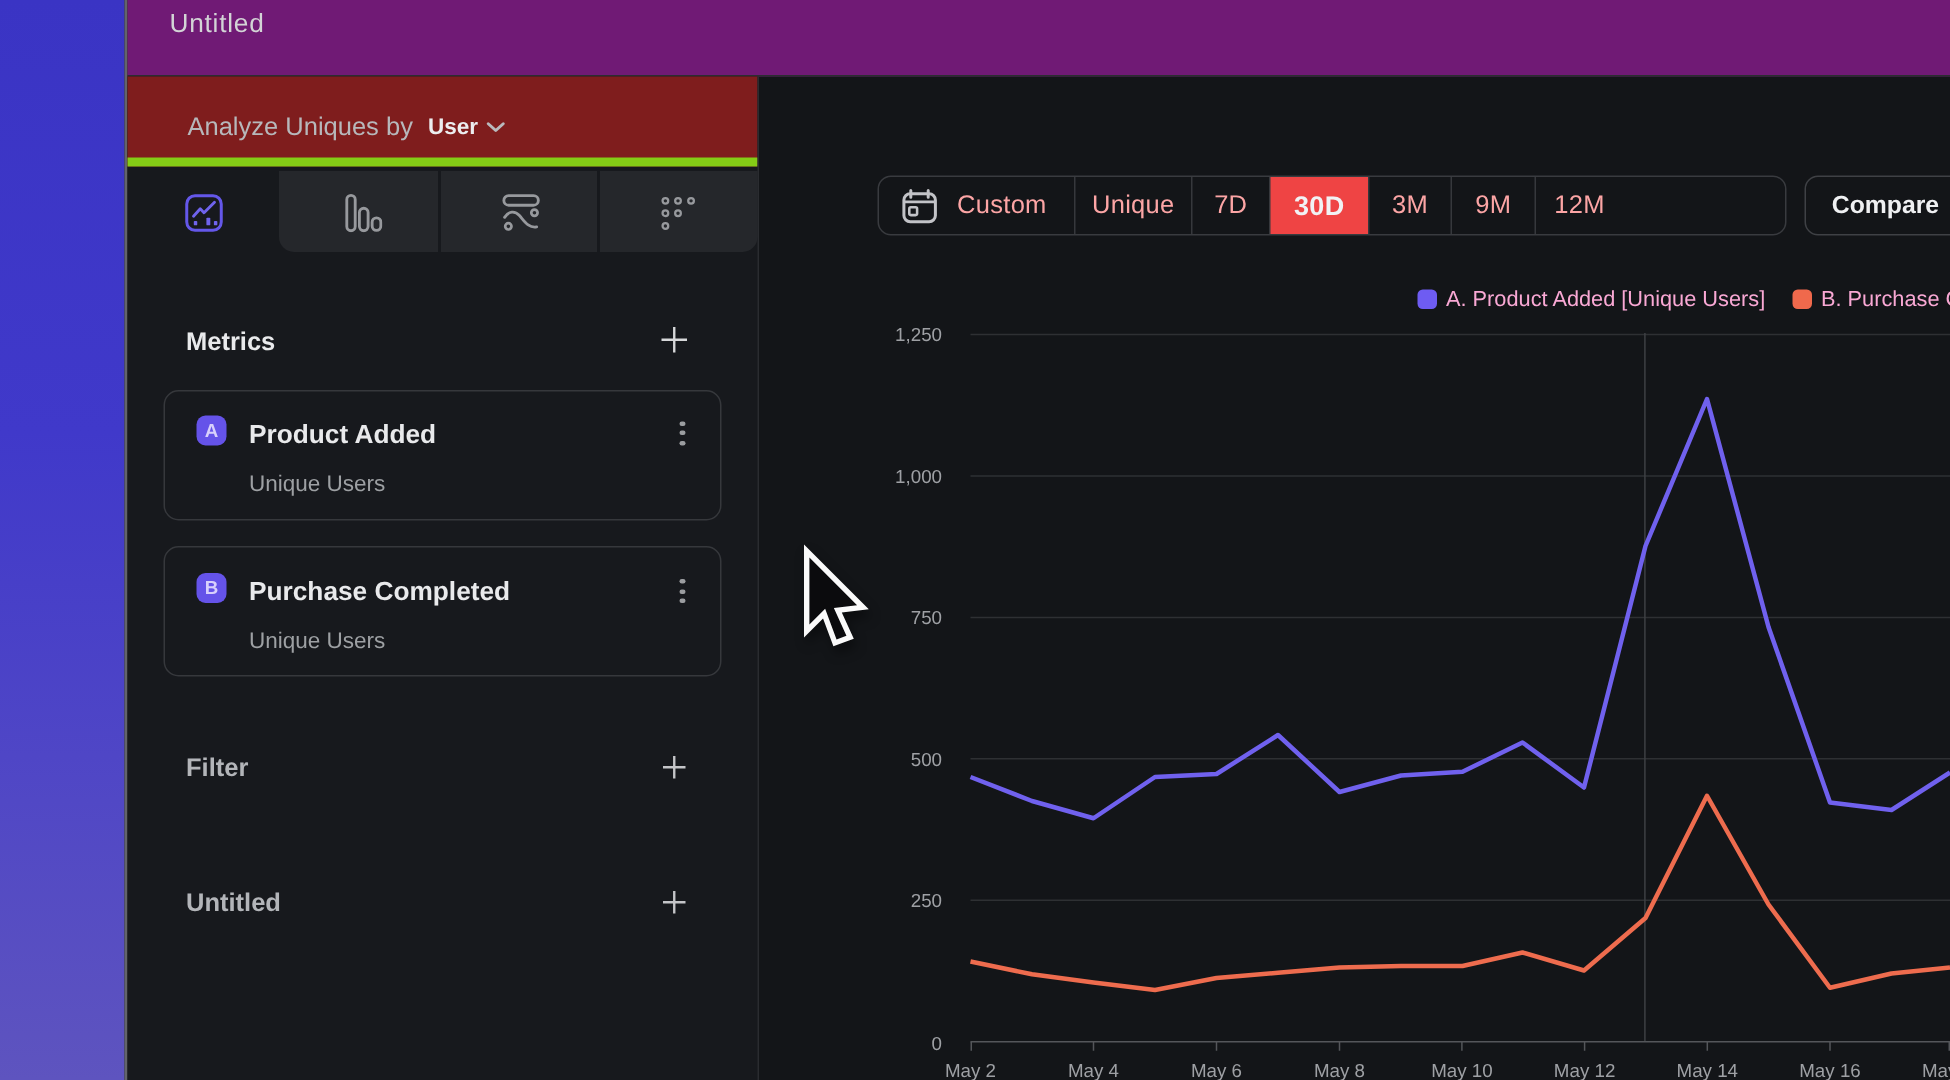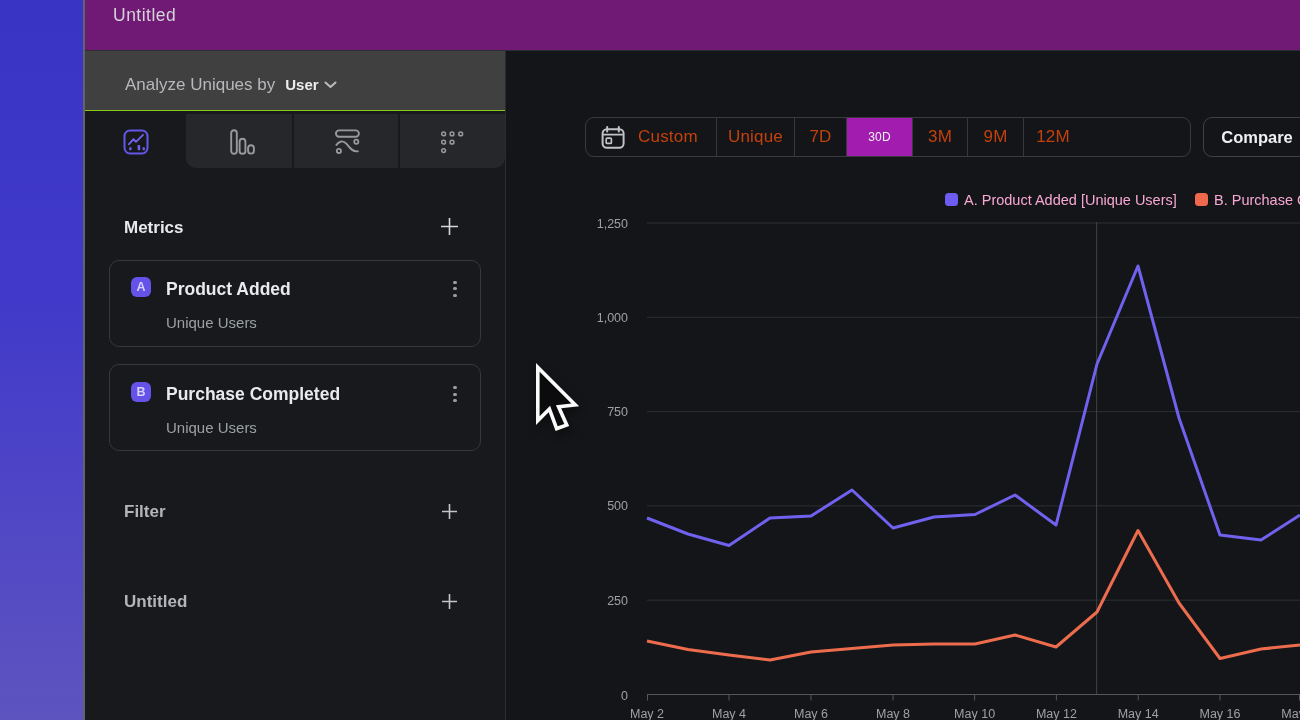--- a/index.html
+++ b/index.html
@@ -14,21 +14,21 @@
 
   
   .topbar { position:absolute; left:85px; top:0; width:1215px; height:51px;
     background:#701a75; border-bottom:1px solid #2b2d31; }
   .topbar .title { position:absolute; left:28px; top:4px; line-height:20px;
     font-size:17.5px; letter-spacing:0.5px; color:#d3d4d6; top:5px; }
 
   
   .panel { position:absolute; left:85px; top:51px; width:420px; height:669px; background:#17191d; }
   .arow { position:absolute; left:0; top:0; width:420px; height:60px;
-    background:#404040; border-bottom:1px solid #84cc16; }
+    background:#7f1d1d; border-bottom:6px solid #84cc16; }
   .arow .inner { position:absolute; left:40px; top:4px; height:59px; display:flex; align-items:center; }
   .arow .t1 { font-size:17px; color:#b7b8bb; }
   .arow .t2 { font-size:15px; font-weight:600; color:#ecedef; margin-left:10px; }
   .arow svg { margin-left:5px; }
 
   .tabblock { position:absolute; left:101px; top:63px; width:319px; height:54px;
     background:#25272b; border-radius:0 0 10px 10px; }
   .tabsep { position:absolute; top:63px; width:2px; height:54px; background:#17191d; }
 
   .shead { position:absolute; left:39px; font-size:17px; font-weight:700; }
@@ -43,23 +43,23 @@
   .csub { position:absolute; left:56px; font-size:15px; color:#9da0a3; }
   .kebab { position:absolute; left:342px; width:6px; }
   .kebab span { display:block; width:3.3px; height:3.3px; border-radius:50%; background:#9b9da0; margin:0 auto 3.3px; }
 
   
   .divider-v { position:absolute; left:505px; top:51px; width:1px; height:669px; background:#2a2c30; }
 
   .seggroup { position:absolute; left:585px; top:117px; width:606px; height:40px;
     border:1px solid #393b3f; border-radius:9px; display:flex; overflow:hidden; }
   .seg { height:100%; display:flex; align-items:center; justify-content:center;
-    font-size:17px; letter-spacing:0.2px; color:#c2410c; border-left:1px solid #36383c; }
+    font-size:17px; letter-spacing:0.2px; color:#fca5a5; border-left:1px solid #36383c; }
   .seg:first-child { border-left:none; }
-  .seg.sel { background:#a21caf; color:#f1f2f4; font-weight:400; font-size:12px; }
+  .seg.sel { background:#ef4444; color:#f1f2f4; font-weight:700; font-size:18px; }
   .compare { position:absolute; left:1203px; top:117px; width:108px; height:40px;
     border:1px solid #3f4145; border-radius:9px; display:flex; align-items:center;
     justify-content:center; font-size:16.5px; font-weight:700; color:#eff0f2; }
 
   .lgsq { position:absolute; top:193px; width:13px; height:13px; border-radius:3.5px; }
   .lgtx { position:absolute; top:192px; font-size:14.5px; color:#f9a8d4; white-space:nowrap; }
 </style>
 </head>
 <body>
 <div id="root">

